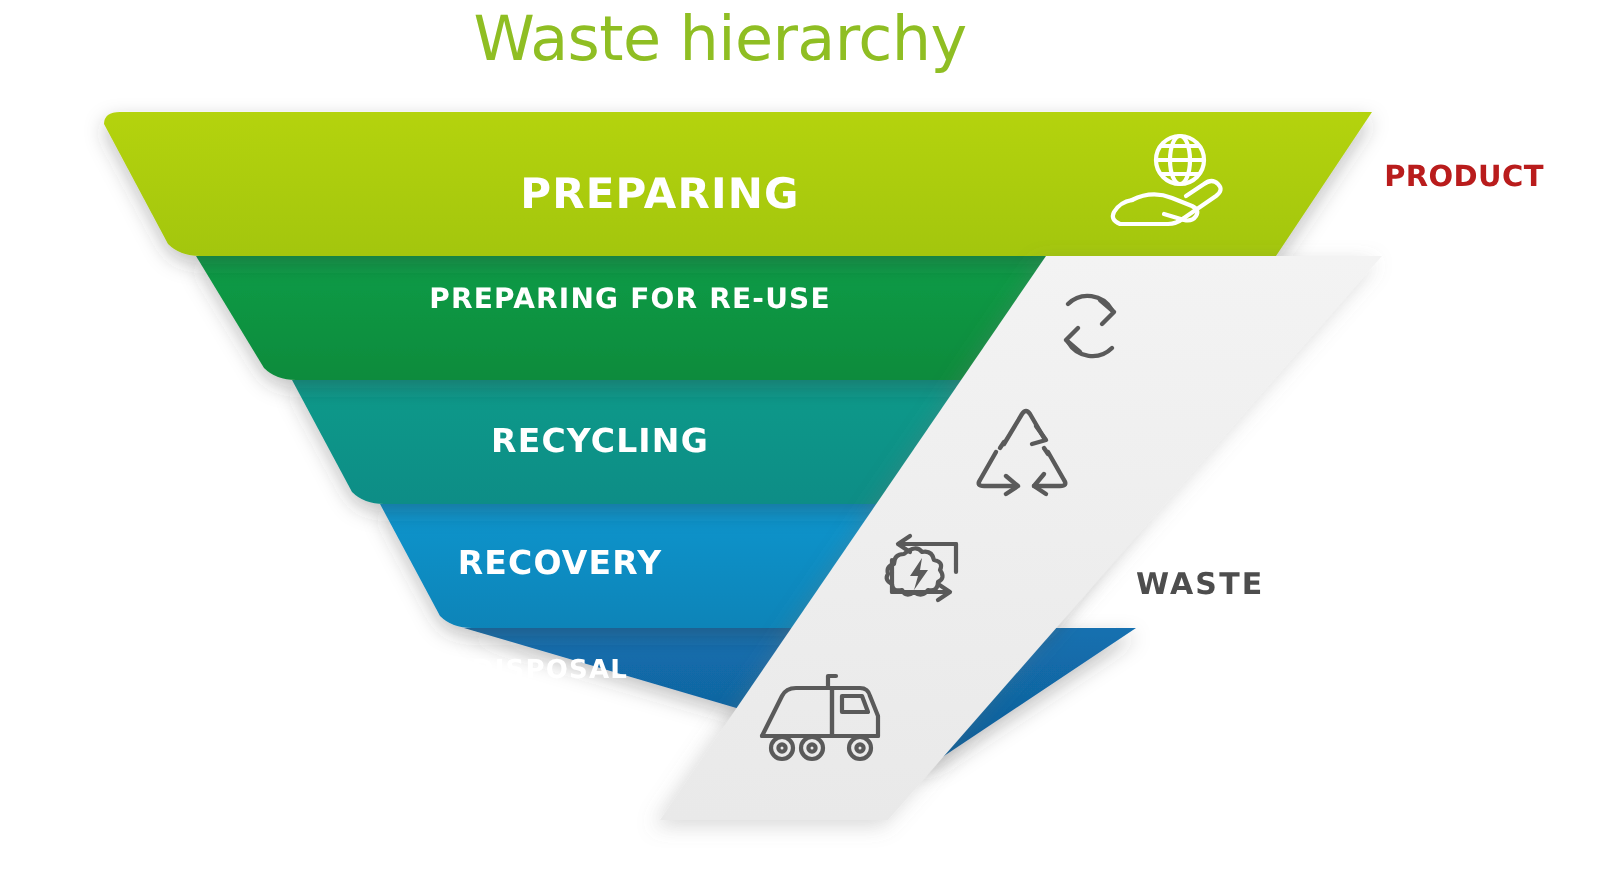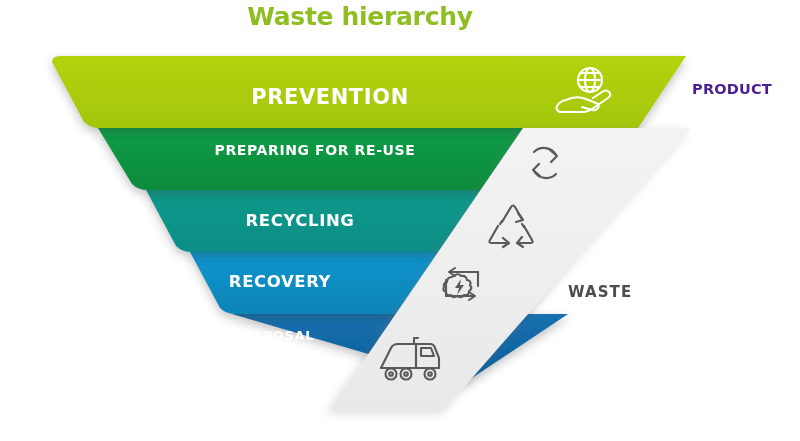--- a/index.html
+++ b/index.html
@@ -16,22 +16,22 @@
     font-family: "DejaVu Sans", "Liberation Sans", sans-serif;
   }
 
   
   #title {
     position: absolute;
     left: 0;
     top: 2px;
     width: 720px;
     text-align: center;
-    font-size: 25px;
-    font-weight: bold;
+    font-size: 31px;
+    font-weight: normal;
     letter-spacing: -0.3px;
     color: #8fbe23;
     white-space: nowrap;
   }
 
   
   #funnel {
     position: absolute;
     left: 0;
     top: 0;
@@ -48,21 +48,21 @@
     pointer-events: none;
   }
 
   
   #product-label {
     position: absolute;
     right: 2px;
     top: 80px;
     width: 132px;
     text-align: center;
-    color: #4c1d95;
+    color: #b91c1c;
     font-size: 14.5px;
     font-weight: bold;
     line-height: 1.25;
     letter-spacing: 0.2px;
   }
   #waste-label {
     position: absolute;
     left: 568px;
     top: 272px;
     color: #4d4d4d;
@@ -189,21 +189,21 @@
 
       <circle cx="391" cy="374" r="5.5"></circle>
       <circle cx="391" cy="374" r="1.8"></circle>
       <circle cx="406" cy="374" r="5.5"></circle>
       <circle cx="406" cy="374" r="1.8"></circle>
       <circle cx="430" cy="374" r="5.5"></circle>
       <circle cx="430" cy="374" r="1.8"></circle>
     </g>
   </svg>
 
-  <div class="layer-label" style="left:120px; top:85px; width:420px; font-size:21px;">PREVENTION</div>
+  <div class="layer-label" style="left:120px; top:85px; width:420px; font-size:21px;">PREPARING</div>
 
   <div class="layer-label" style="left:90px; top:142px; width:450px; font-size:14px;">PREPARING FOR RE-USE</div>
 
   <div class="layer-label" style="left:90px; top:211px; width:420px; font-size:16.5px;">RECYCLING</div>
 
   <div class="layer-label" style="left:90px; top:272px; width:380px; font-size:16.5px;">RECOVERY</div>
 
   <div class="layer-label" style="left:120px; top:328px; width:310px; font-size:13px;">DISPOSAL</div>
 
   <div id="product-label">

